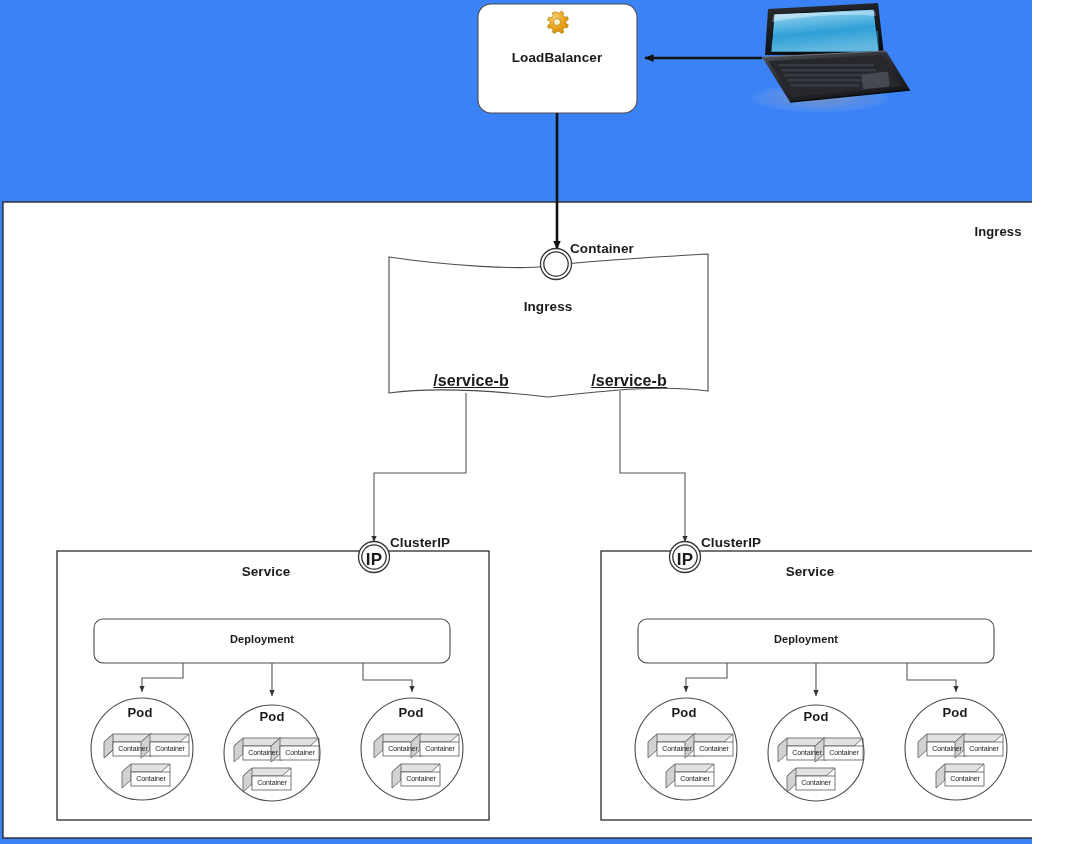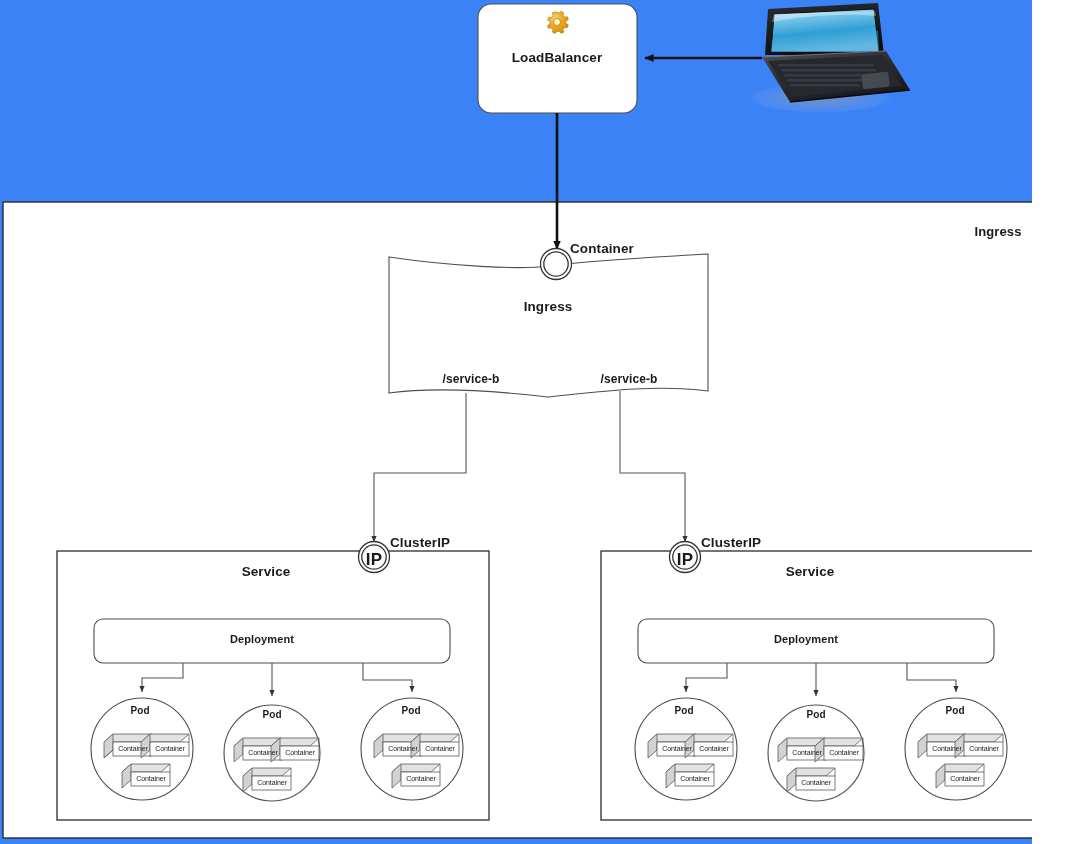--- a/index.html
+++ b/index.html
@@ -29,25 +29,25 @@
     position: absolute;
     font-weight: bold;
     color: #1a1a1a;
     white-space: nowrap;
     letter-spacing: .1px;
   }
   .lbl-lb      { font-size: 13.5px; }
   .lbl-cluster { font-size: 13px; }
   .lbl-nodeport{ font-size: 13.5px; }
   .lbl-ingress { font-size: 13.5px; }
-  .lbl-path    { font-size: 12px; }
+  .lbl-path    { font-size: 16px; text-decoration: underline; }
   .lbl-clusterip { font-size: 13.5px; }
   .lbl-service { font-size: 13.5px; }
   .lbl-deploy  { font-size: 11px; }
-  .lbl-pod     { font-size: 10px; }
+  .lbl-pod     { font-size: 13px; }
   .lbl-ip      { font-size: 17px; }
   .lbl-container {
     position: absolute;
     font-size: 7px;
     font-weight: normal;
     color: #222;
     white-space: nowrap;
     letter-spacing: -0.1px;
   }
   .ctr { transform: translateX(-50%); }

